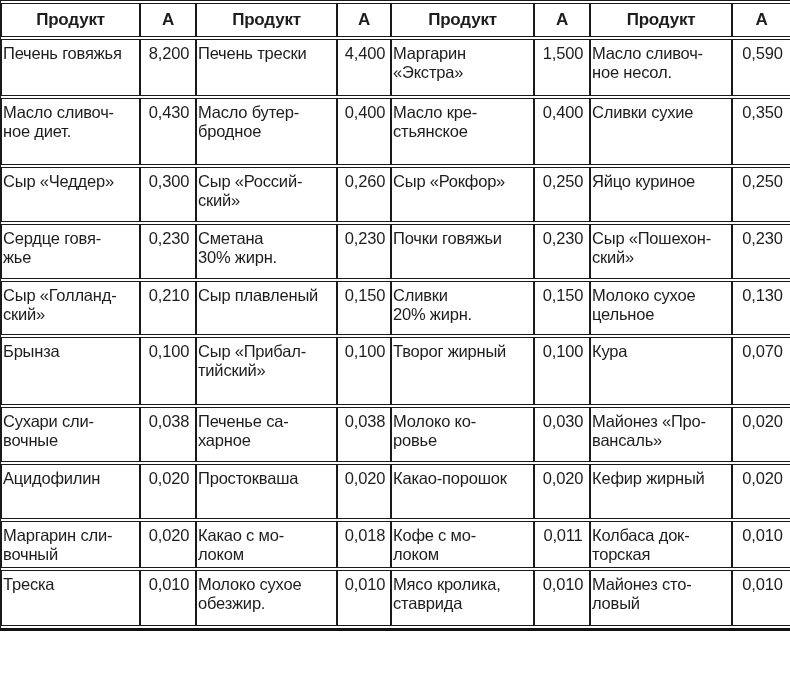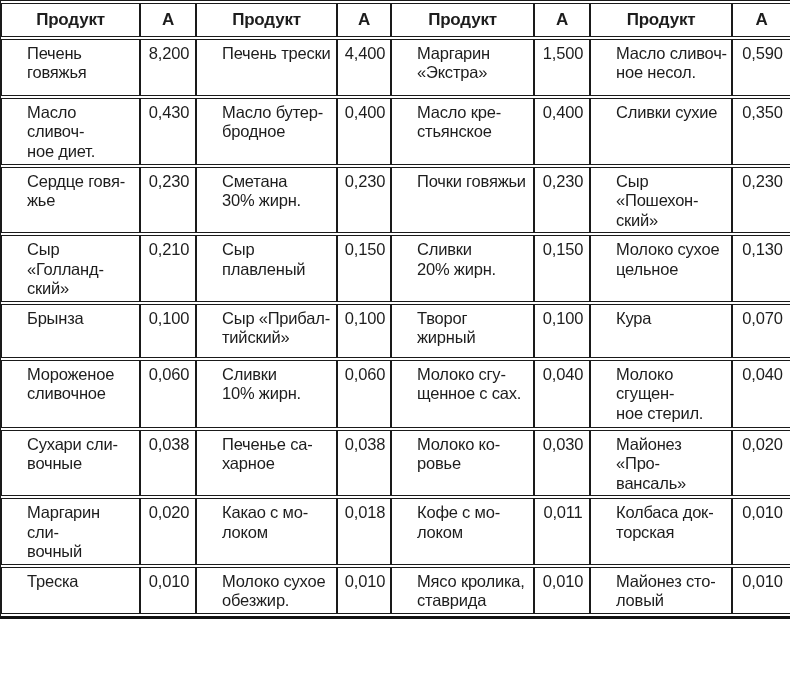--- a/index.html
+++ b/index.html
@@ -38,21 +38,21 @@
   table.vit-table th {
     font-weight: bold;
     text-align: center;
     vertical-align: middle;
     height: 34px;
     padding: 2px 2px;
     font-size: 17px;
   }
   td.product-cell {
     text-align: left;
-    padding: 4px 4px 2px 25px;
+    padding: 4px 4px 2px 1px;
   }
   td.value-cell {
     text-align: center;
     padding: 4px 2px 2px 4px;
   }
   
   tbody tr:nth-child(1)  td { height: 57px; }
   tbody tr:nth-child(2)  td { height: 67px; }
   tbody tr:nth-child(3)  td { height: 55px; }
   tbody tr:nth-child(4)  td { height: 55px; }
@@ -111,20 +111,31 @@
           <td class="product-cell">Масло бутер-
 бродное</td>
           <td class="value-cell">0,400</td>
           <td class="product-cell">Масло кре-
 стьянское</td>
           <td class="value-cell">0,400</td>
           <td class="product-cell">Сливки сухие</td>
           <td class="value-cell">0,350</td>
         </tr>
         <tr>
+          <td class="product-cell">Сыр «Чеддер»</td>
+          <td class="value-cell">0,300</td>
+          <td class="product-cell">Сыр «Россий-
+ский»</td>
+          <td class="value-cell">0,260</td>
+          <td class="product-cell">Сыр «Рокфор»</td>
+          <td class="value-cell">0,250</td>
+          <td class="product-cell">Яйцо куриное</td>
+          <td class="value-cell">0,250</td>
+        </tr>
+        <tr>
           <td class="product-cell">Сердце говя-
 жье</td>
           <td class="value-cell">0,230</td>
           <td class="product-cell">Сметана
 30% жирн.</td>
           <td class="value-cell">0,230</td>
           <td class="product-cell">Почки говяжьи</td>
           <td class="value-cell">0,230</td>
           <td class="product-cell">Сыр «Пошехон-
 ский»</td>
@@ -148,48 +159,44 @@
           <td class="value-cell">0,100</td>
           <td class="product-cell">Сыр «Прибал-
 тийский»</td>
           <td class="value-cell">0,100</td>
           <td class="product-cell">Творог жирный</td>
           <td class="value-cell">0,100</td>
           <td class="product-cell">Кура</td>
           <td class="value-cell">0,070</td>
         </tr>
         <tr>
-          <td class="product-cell">Мороженое
-сливочное</td>
-          <td class="value-cell">0,060</td>
-          <td class="product-cell">Сливки
-10% жирн.</td>
-          <td class="value-cell">0,060</td>
-          <td class="product-cell">Молоко сгу-
-щенное с сах.</td>
-          <td class="value-cell">0,040</td>
-          <td class="product-cell">Молоко сгущен-
-ное стерил.</td>
-          <td class="value-cell">0,040</td>
-        </tr>
-        <tr>
           <td class="product-cell">Сухари сли-
 вочные</td>
           <td class="value-cell">0,038</td>
           <td class="product-cell">Печенье са-
 харное</td>
           <td class="value-cell">0,038</td>
           <td class="product-cell">Молоко ко-
 ровье</td>
           <td class="value-cell">0,030</td>
           <td class="product-cell">Майонез «Про-
 вансаль»</td>
           <td class="value-cell">0,020</td>
         </tr>
         <tr>
+          <td class="product-cell">Ацидофилин</td>
+          <td class="value-cell">0,020</td>
+          <td class="product-cell">Простокваша</td>
+          <td class="value-cell">0,020</td>
+          <td class="product-cell">Какао-порошок</td>
+          <td class="value-cell">0,020</td>
+          <td class="product-cell">Кефир жирный</td>
+          <td class="value-cell">0,020</td>
+        </tr>
+        <tr>
           <td class="product-cell">Маргарин сли-
 вочный</td>
           <td class="value-cell">0,020</td>
           <td class="product-cell">Какао с мо-
 локом</td>
           <td class="value-cell">0,018</td>
           <td class="product-cell">Кофе с мо-
 локом</td>
           <td class="value-cell">0,011</td>
           <td class="product-cell">Колбаса док-

